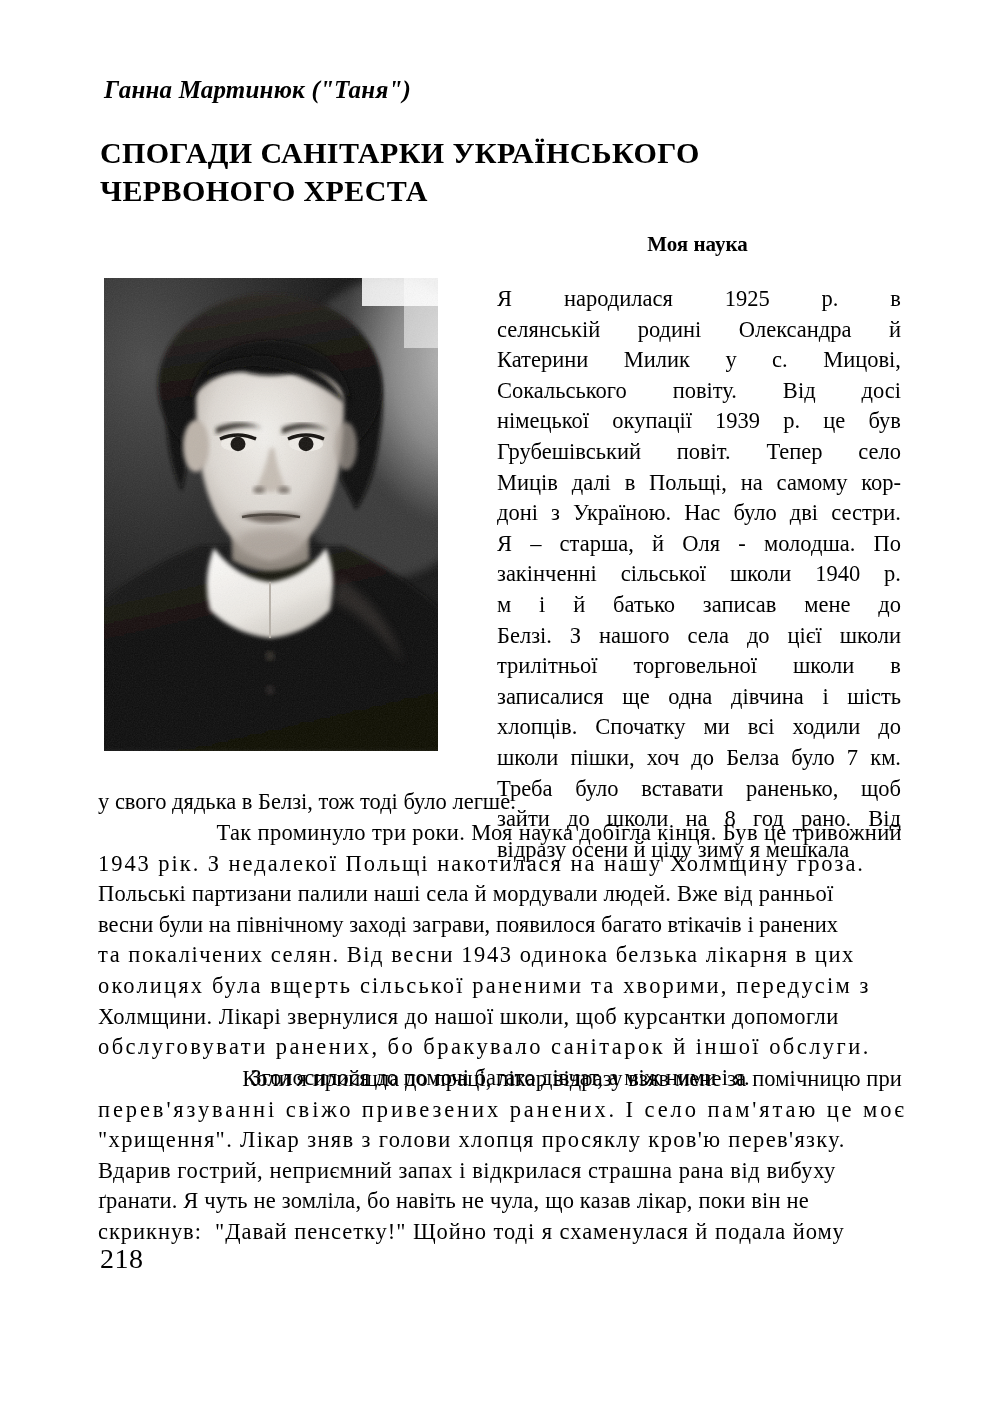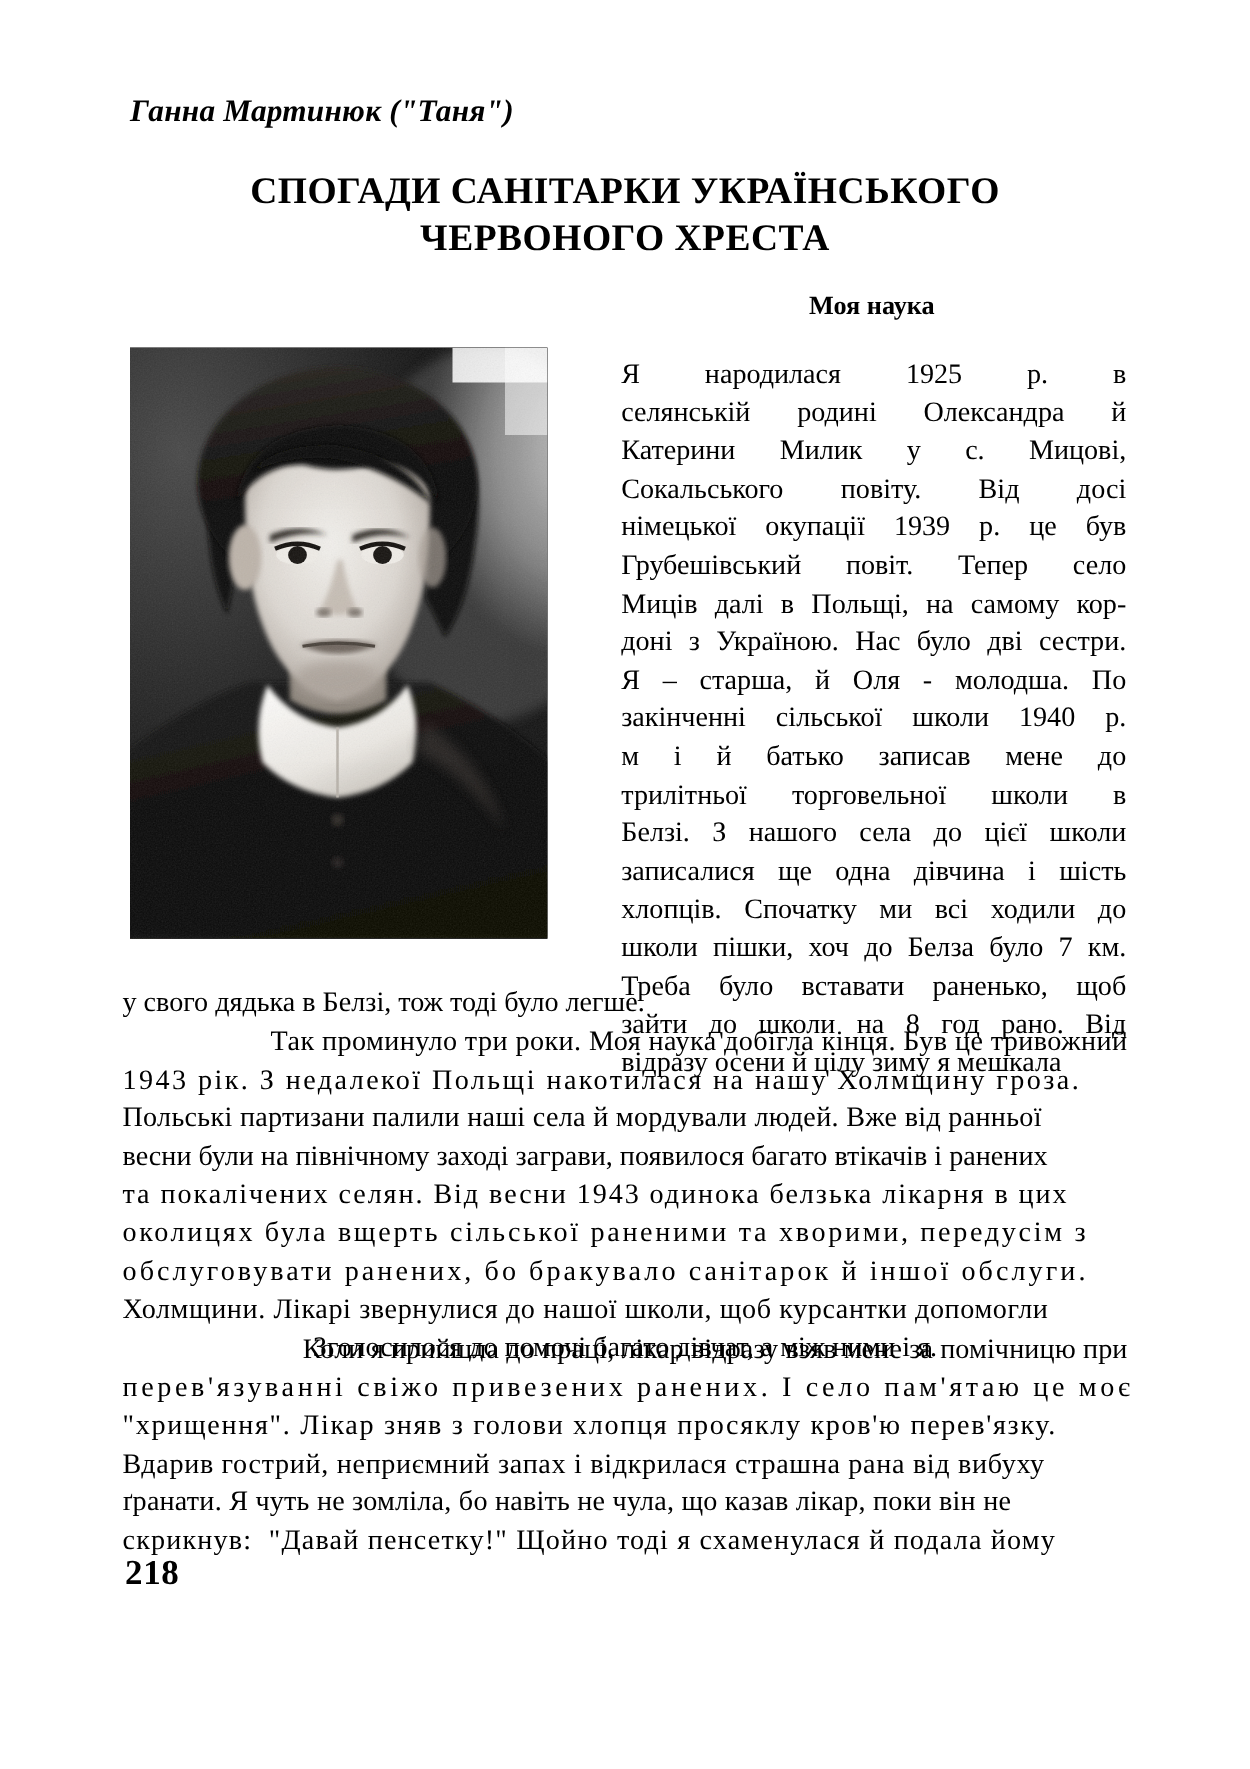--- a/index.html
+++ b/index.html
@@ -33,21 +33,21 @@
     font-style: italic;
     letter-spacing: 0.2px;
     white-space: nowrap;
   }
 
   .title {
     position: absolute;
     left: 100px;
     top: 134px;
     width: 800px;
-    text-align: center;
+    text-align: left;
     font-size: 30px;
     font-weight: bold;
     line-height: 1.28;
     letter-spacing: 0.4px;
   }
 
   .subtitle {
     position: absolute;
     left: 495px;
     top: 232px;
@@ -107,21 +107,21 @@
   }
   .lnj.left { justify-content: center; }
 
   .w { white-space: pre; }
 
   .pagenum {
     position: absolute;
     left: 100px;
     top: 1243px;
     font-size: 28px;
-    font-weight: bold;
+    font-weight: normal;
     letter-spacing: 0.5px;
   }
 </style>
 </head>
 <body>
 
 <div class="page">
 
   <div class="author">Ганна Мартинюк ("Таня")</div>
 
@@ -236,43 +236,43 @@
     <span class="ln">селянській  родині  Олександра  й</span>
     <span class="ln">Катерини  Милик  у  с.  Мицові,</span>
     <span class="ln">Сокальського  повіту.  Від  досі</span>
     <span class="ln">німецької окупації 1939 р. це був</span>
     <span class="ln">Грубешівський  повіт.  Тепер  село</span>
     <span class="ln">Миців далі в Польщі, на самому кор-</span>
     <span class="ln">доні з Україною. Нас було дві сестри.</span>
     <span class="ln">Я  –  старша,  й  Оля  -  молодша.  По</span>
     <span class="ln">закінченні сільської школи 1940 р.</span>
     <span class="ln">м і й   батько  записав  мене  до</span>
+    <span class="ln">Белзі. З нашого села до цієї школи</span>
     <span class="ln">трилітньої  торговельної  школи  в</span>
-    <span class="ln">Белзі. З нашого села до цієї школи</span>
     <span class="ln">записалися ще одна дівчина і шість</span>
     <span class="ln">хлопців.  Спочатку  ми  всі  ходили  до</span>
     <span class="ln">школи пішки, хоч до Белза було 7 км.</span>
     <span class="ln">Треба  було  вставати  раненько,  щоб</span>
     <span class="ln">зайти до школи  на 8 год  рано.  Від</span>
     <span class="ln last"> відразу осени й цілу зиму я мешкала</span>
   </div>
 
   <div class="fullwidth" style="top:787px;">
     <span class="ln">у свого дядька в Белзі, тож тоді було легше.</span>
   </div>
 
   <div class="fullwidth" style="top:818px;">
     <span class="lnj"><span class="w" style="width:66px;display:inline-block;"></span><span class="w" style="letter-spacing:0.35px;">Так проминуло три роки. Моя наука добігла кінця. Був це тривожний</span></span>
     <span class="lnj"><span class="w" style="letter-spacing:1.95px;">1943 рік. З недалекої Польщі накотилася на нашу Холмщину гроза.</span></span>
     <span class="lnj"><span class="w" style="letter-spacing:0.24px;">Польські партизани палили наші села й мордували людей. Вже від ранньої</span></span>
     <span class="lnj"><span class="w" style="letter-spacing:0.02px;">весни були на північному заході заграви, появилося багато втікачів і ранених</span></span>
     <span class="lnj"><span class="w" style="letter-spacing:1.55px;">та покалічених селян. Від весни 1943 одинока белзька лікарня в цих</span></span>
     <span class="lnj"><span class="w" style="letter-spacing:2.15px;">околицях була вщерть сільської раненими та хворими, передусім з</span></span>
+    <span class="lnj"><span class="w" style="letter-spacing:0.48px;">Холмщини. Лікарі звернулися до нашої школи, щоб курсантки допомогли</span></span>
     <span class="lnj"><span class="w" style="letter-spacing:2.45px;">обслуговувати ранених, бо бракувало санітарок й іншої обслуги.</span></span>
-    <span class="lnj"><span class="w" style="letter-spacing:0.48px;">Холмщини. Лікарі звернулися до нашої школи, щоб курсантки допомогли</span></span>
     <span class="lnj left"><span class="w">Зголосилося до помочі багато дівчат, а між ними і я.</span></span>
   </div>
 
   <div class="fullwidth" style="top:1064px;">
     <span class="lnj"><span class="w" style="width:66px;display:inline-block;"></span><span class="w" style="letter-spacing:0.1px;">Коли я прийшла до праці, лікар відразу взяв мене за помічницю при</span></span>
     <span class="lnj"><span class="w" style="letter-spacing:2.9px;">перев'язуванні свіжо привезених ранених. І село пам'ятаю це моє</span></span>
     <span class="lnj"><span class="w" style="letter-spacing:1.35px;">"хрищення". Лікар зняв з голови хлопця просяклу кров'ю перев'язку.</span></span>
     <span class="lnj"><span class="w" style="letter-spacing:0.55px;">Вдарив гострий, неприємний запах і відкрилася страшна рана від вибуху</span></span>
     <span class="lnj"><span class="w" style="letter-spacing:0.18px;">ґранати. Я чуть не зомліла, бо навіть не чула, що казав лікар, поки він не</span></span>
     <span class="lnj"><span class="w" style="letter-spacing:0.95px;">скрикнув:  "Давай пенсетку!" Щойно тоді я схаменулася й подала йому</span></span>

